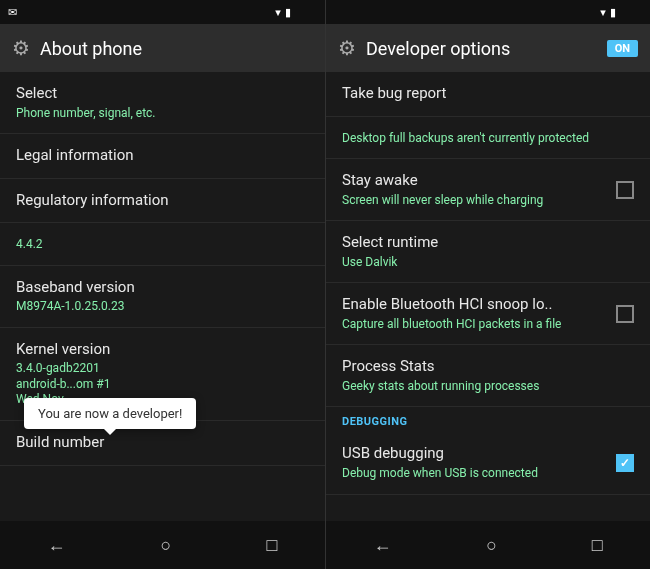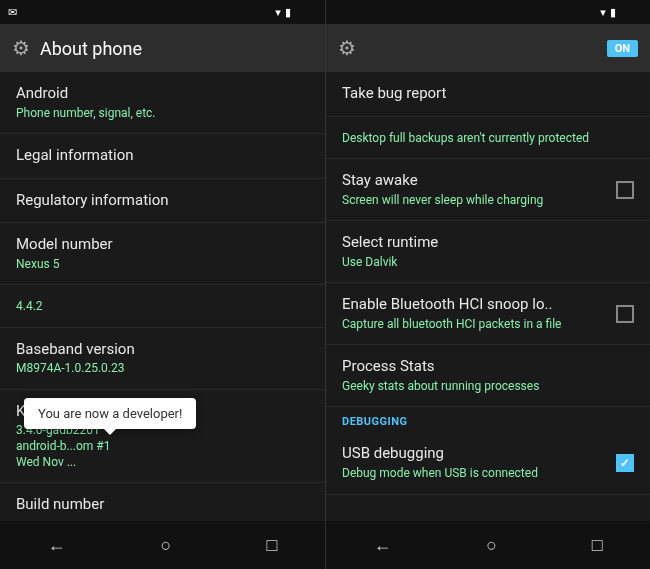--- a/index.html
+++ b/index.html
@@ -213,32 +213,28 @@
     </div>
   </div>
 
   <div class="title-bar">
     <span class="title-bar-icon">⚙</span>
     <span class="title-bar-text">About phone</span>
   </div>
 
   <div class="content">
     <div class="menu-item">
-      <div class="menu-item-title">Android</div>
+      <div class="menu-item-title">Select</div>
       <div class="menu-item-subtitle">Phone number, signal, etc.</div>
     </div>
     <div class="menu-item">
       <div class="menu-item-title">Legal information</div>
     </div>
     <div class="menu-item">
       <div class="menu-item-title">Regulatory information</div>
-    </div>
-    <div class="menu-item">
-      <div class="menu-item-title">Model number</div>
-      <div class="menu-item-subtitle">Nexus 5</div>
     </div>
     <div class="menu-item">
       <div class="menu-item-subtitle">4.4.2</div>
     </div>
     <div class="menu-item">
       <div class="menu-item-title">Baseband version</div>
       <div class="menu-item-subtitle">M8974A-1.0.25.0.23</div>
     </div>
     <div class="menu-item" style="position:relative;">
       <div class="menu-item-title">Kernel version</div>
@@ -265,20 +261,21 @@
     <div class="status-bar-left"></div>
     <div class="status-bar-right">
       <span class="status-icon">▾</span>
       <span class="status-icon">▮</span>
       <span class="status-time">5:10</span>
     </div>
   </div>
 
   <div class="title-bar">
     <span class="title-bar-icon">⚙</span>
+    <span class="title-bar-text">Developer options</span>
     <div class="on-toggle">ON</div>
   </div>
 
   <div class="content">
     <div class="menu-item">
       <div class="menu-item-title">Take bug report</div>
     </div>
     <div class="menu-item">
       <div class="menu-item-subtitle">Desktop full backups aren't currently protected</div>
     </div>

